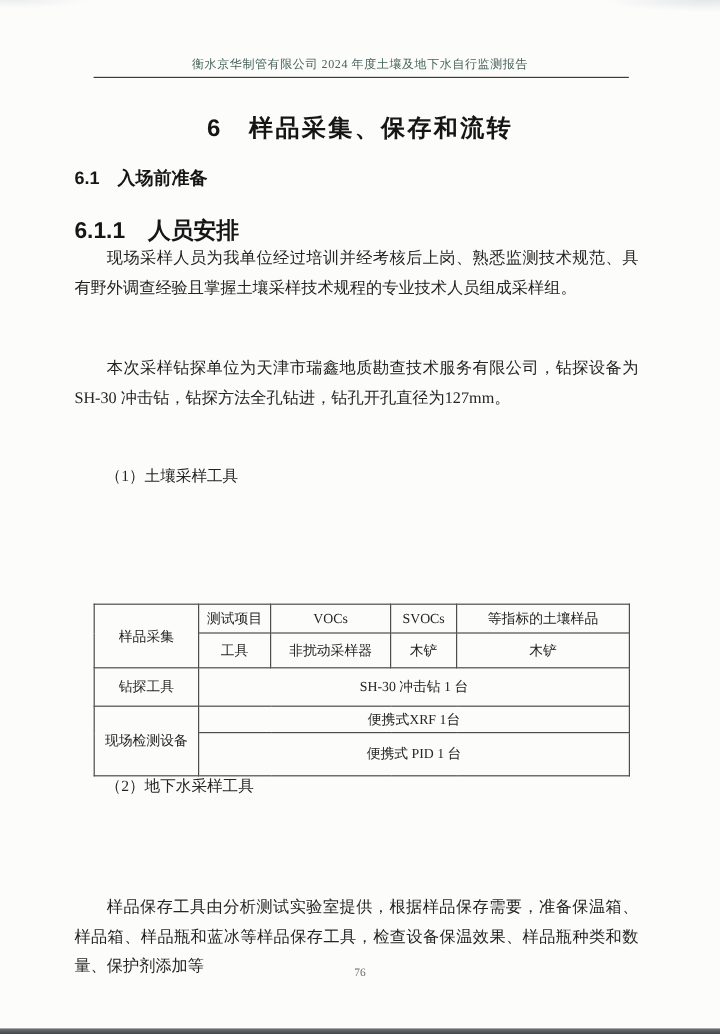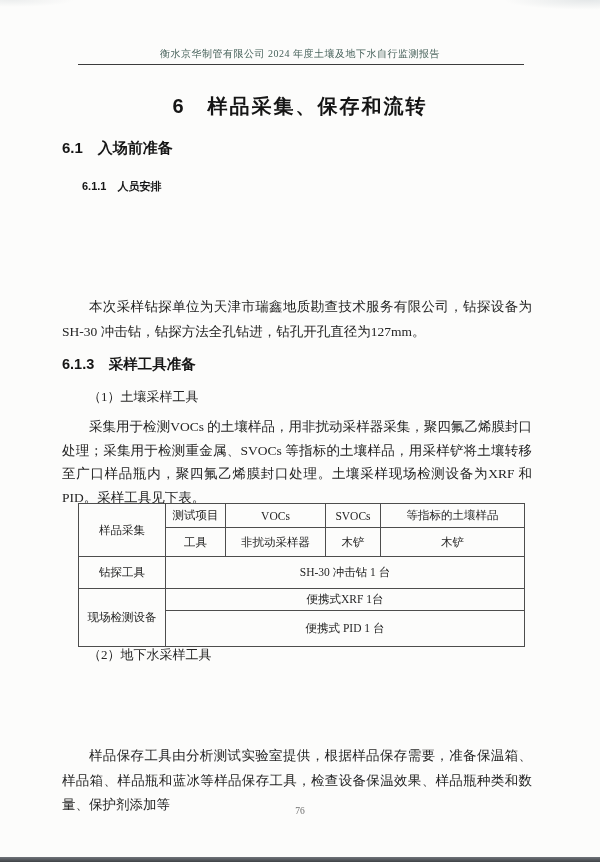--- a/index.html
+++ b/index.html
@@ -47,21 +47,21 @@
   }
 
   .sec-heading {
     left: 62px; right: 70px;
     margin: 0;
     font-family: "Liberation Sans", "DejaVu Sans", sans-serif;
     font-weight: bold;
     color: #161616;
   }
   .h-61   { top: 139px; font-size: 15px; }
-  .h-611  { top: 179px; font-size: 11px; margin-left: 20px; }
+  .h-611  { top: 179px; font-size: 19px; }
   .h-612  { top: 265px; font-size: 14.5px; }
   .h-613  { top: 355px; font-size: 14.5px; }
   .h-614  { top: 712px; font-size: 14.5px; }
 
   .body-para {
     left: 62px; right: 68px;
     margin: 0;
     font-size: 13.5px;
     line-height: 24.5px;
     text-align: justify;
@@ -131,26 +131,25 @@
 <div class="page">
 
   <div class="abs header-text">衡水京华制管有限公司 2024 年度土壤及地下水自行监测报告</div>
   <div class="abs header-rule"></div>
 
   <h1 class="abs doc-title">6　样品采集、保存和流转</h1>
 
   <h2 class="abs sec-heading h-61">6.1　入场前准备</h2>
 
   <h3 class="abs sec-heading h-611">6.1.1　人员安排</h3>
+  <p class="abs body-para p-611">现场采样人员为我单位经过培训并经考核后上岗、熟悉监测技术规范、具有野外调查经验且掌握土壤采样技术规程的专业技术人员组成采样组。</p>
 
   <p class="abs body-para p-612">本次采样钻探单位为天津市瑞鑫地质勘查技术服务有限公司，钻探设备为SH-30 冲击钻，钻探方法全孔钻进，钻孔开孔直径为127mm。</p>
 
-  <h3 class="abs sec-heading h-613">6.1.3　采样工具准备</h3>
   <p class="abs sub-item i-1">（1）土壤采样工具</p>
-  <p class="abs body-para p-613">采集用于检测VOCs 的土壤样品，用非扰动采样器采集，聚四氟乙烯膜封口处理；采集用于检测重金属、SVOCs 等指标的土壤样品，用采样铲将土壤转移至广口样品瓶内，聚四氟乙烯膜封口处理。土壤采样现场检测设备为XRF 和PID。采样工具见下表。</p>
 
 
   <table class="abs tools-table">
     <colgroup>
       <col style="width:87px">
       <col style="width:60px">
       <col style="width:100px">
       <col style="width:55px">
       <col style="width:144px">
     </colgroup>

